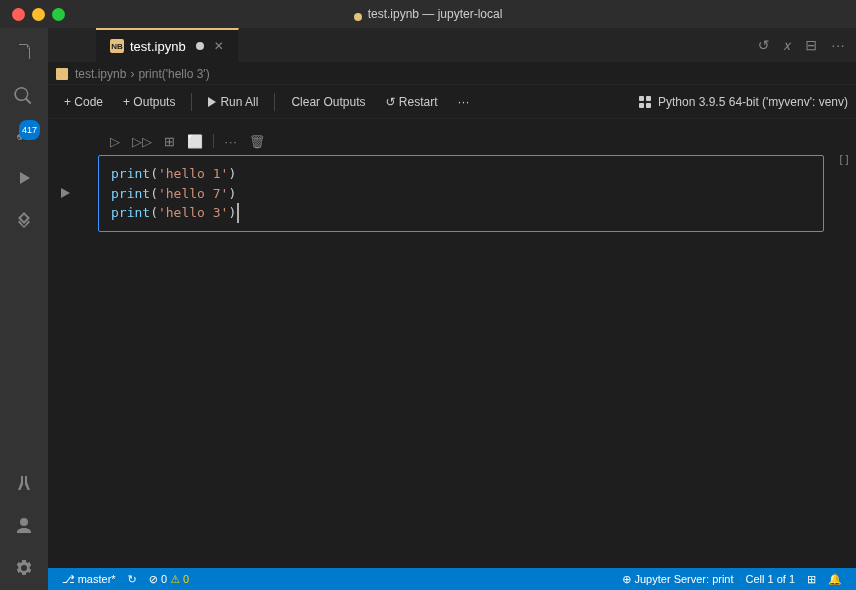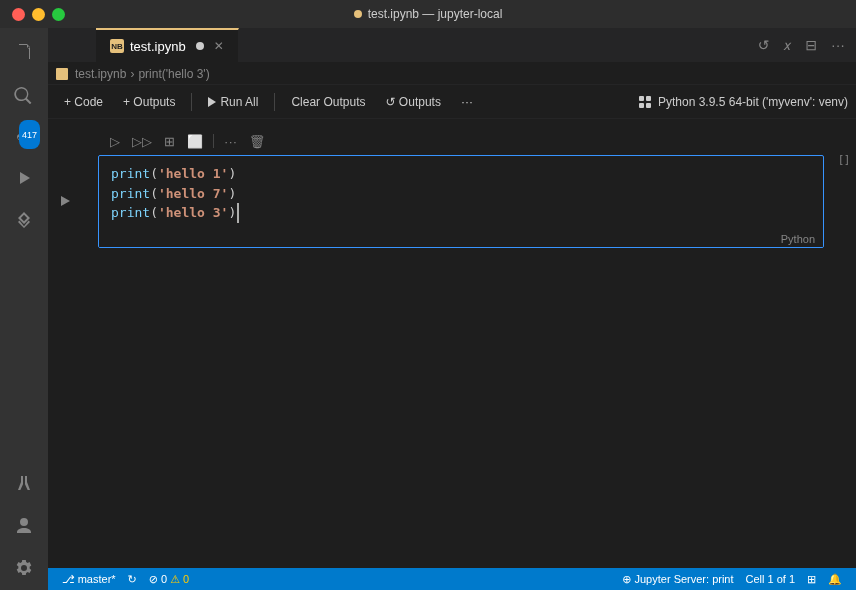--- a/index.html
+++ b/index.html
@@ -35,21 +35,21 @@
       height: 13px;
       border-radius: 50%;
     }
     .titlebar-btn.close { background: #ff5f56; }
     .titlebar-btn.minimize { background: #ffbd2e; }
     .titlebar-btn.maximize { background: #27c93f; }
     .titlebar-title {
       font-size: 12px;
       color: #cccccc;
       display: flex;
-      align-items: center;
+      align-items: flex-end;
       gap: 6px;
     }
     .titlebar-dot {
       width: 8px;
       height: 8px;
       border-radius: 50%;
       background: #e5c07b;
       display: inline-block;
     }
 
@@ -83,21 +83,21 @@
       margin-bottom: 2px;
     }
     .badge {
       position: absolute;
       top: 4px;
       right: 4px;
       background: #0078d4;
       color: white;
       font-size: 9px;
       min-width: 16px;
-      height: 29px;
+      height: 20px;
       border-radius: 8px;
       display: flex;
       align-items: center;
       justify-content: center;
       padding: 0 3px;
     }
     .activity-spacer { flex: 1; }
 
     
     .editor-area {
@@ -336,21 +336,21 @@
 
     .code-editor {
       padding: 8px 12px;
       font-family: 'Consolas', 'Monaco', monospace;
       font-size: 13px;
       line-height: 1.5;
     }
 
     .code-line { display: flex; }
     .fn { color: #7dd3fc; }
-    .str { color: #ce9178; font-weight: bold; }
+    .str { color: #ce9178; }
     .punc { color: #cccccc; }
 
     .cell-lang-label {
       text-align: right;
       padding: 2px 8px;
       font-size: 11px;
       color: #858585;
       background: #1e1e1e;
     }
 
@@ -467,21 +467,21 @@
     <div class="notebook-toolbar">
       <button class="nb-btn">+ Code</button>
       <button class="nb-btn">+ Outputs</button>
       <div class="nb-sep"></div>
       <button class="nb-btn">
         <span class="nb-run-icon"></span>
         <span>Run All</span>
       </button>
       <div class="nb-sep"></div>
       <button class="nb-btn">Clear Outputs</button>
-      <button class="nb-btn">↺ Outputs</button>
+      <button class="nb-btn">↺ Restart</button>
       <button class="nb-btn">···</button>
       <div class="kernel-info">
         <svg width="14" height="14" viewBox="0 0 14 14" fill="#cccccc">
           <rect x="1" y="1" width="5" height="5" rx="1"></rect>
           <rect x="8" y="1" width="5" height="5" rx="1"></rect>
           <rect x="1" y="8" width="5" height="5" rx="1"></rect>
           <rect x="8" y="8" width="5" height="5" rx="1"></rect>
         </svg>
         <span>Python 3.9.5 64-bit ('myvenv': venv)</span>
       </div>
@@ -520,21 +520,20 @@
                 <span class="punc">)</span>
             </div>
             <div class="code-line">
               <span class="fn">print</span>
                 <span class="punc">(</span>
                 <span class="str">'hello 3'</span>
                 <span class="punc">)</span>
                 <span style="border-left:2px solid #aeafad;margin-left:1px;">&nbsp;</span>
             </div>
           </div>
-          <div class="cell-lang-label">Python</div>
         </div>
         <div class="cell-execution" style="left:8px;bottom:6px;position:relative;margin-left:0;">[ ]</div>
       </div>
     </div>
 
     <div class="status-bar">
       <div class="status-item">
         <span>⎇</span>
         <span>master*</span>
       </div>

